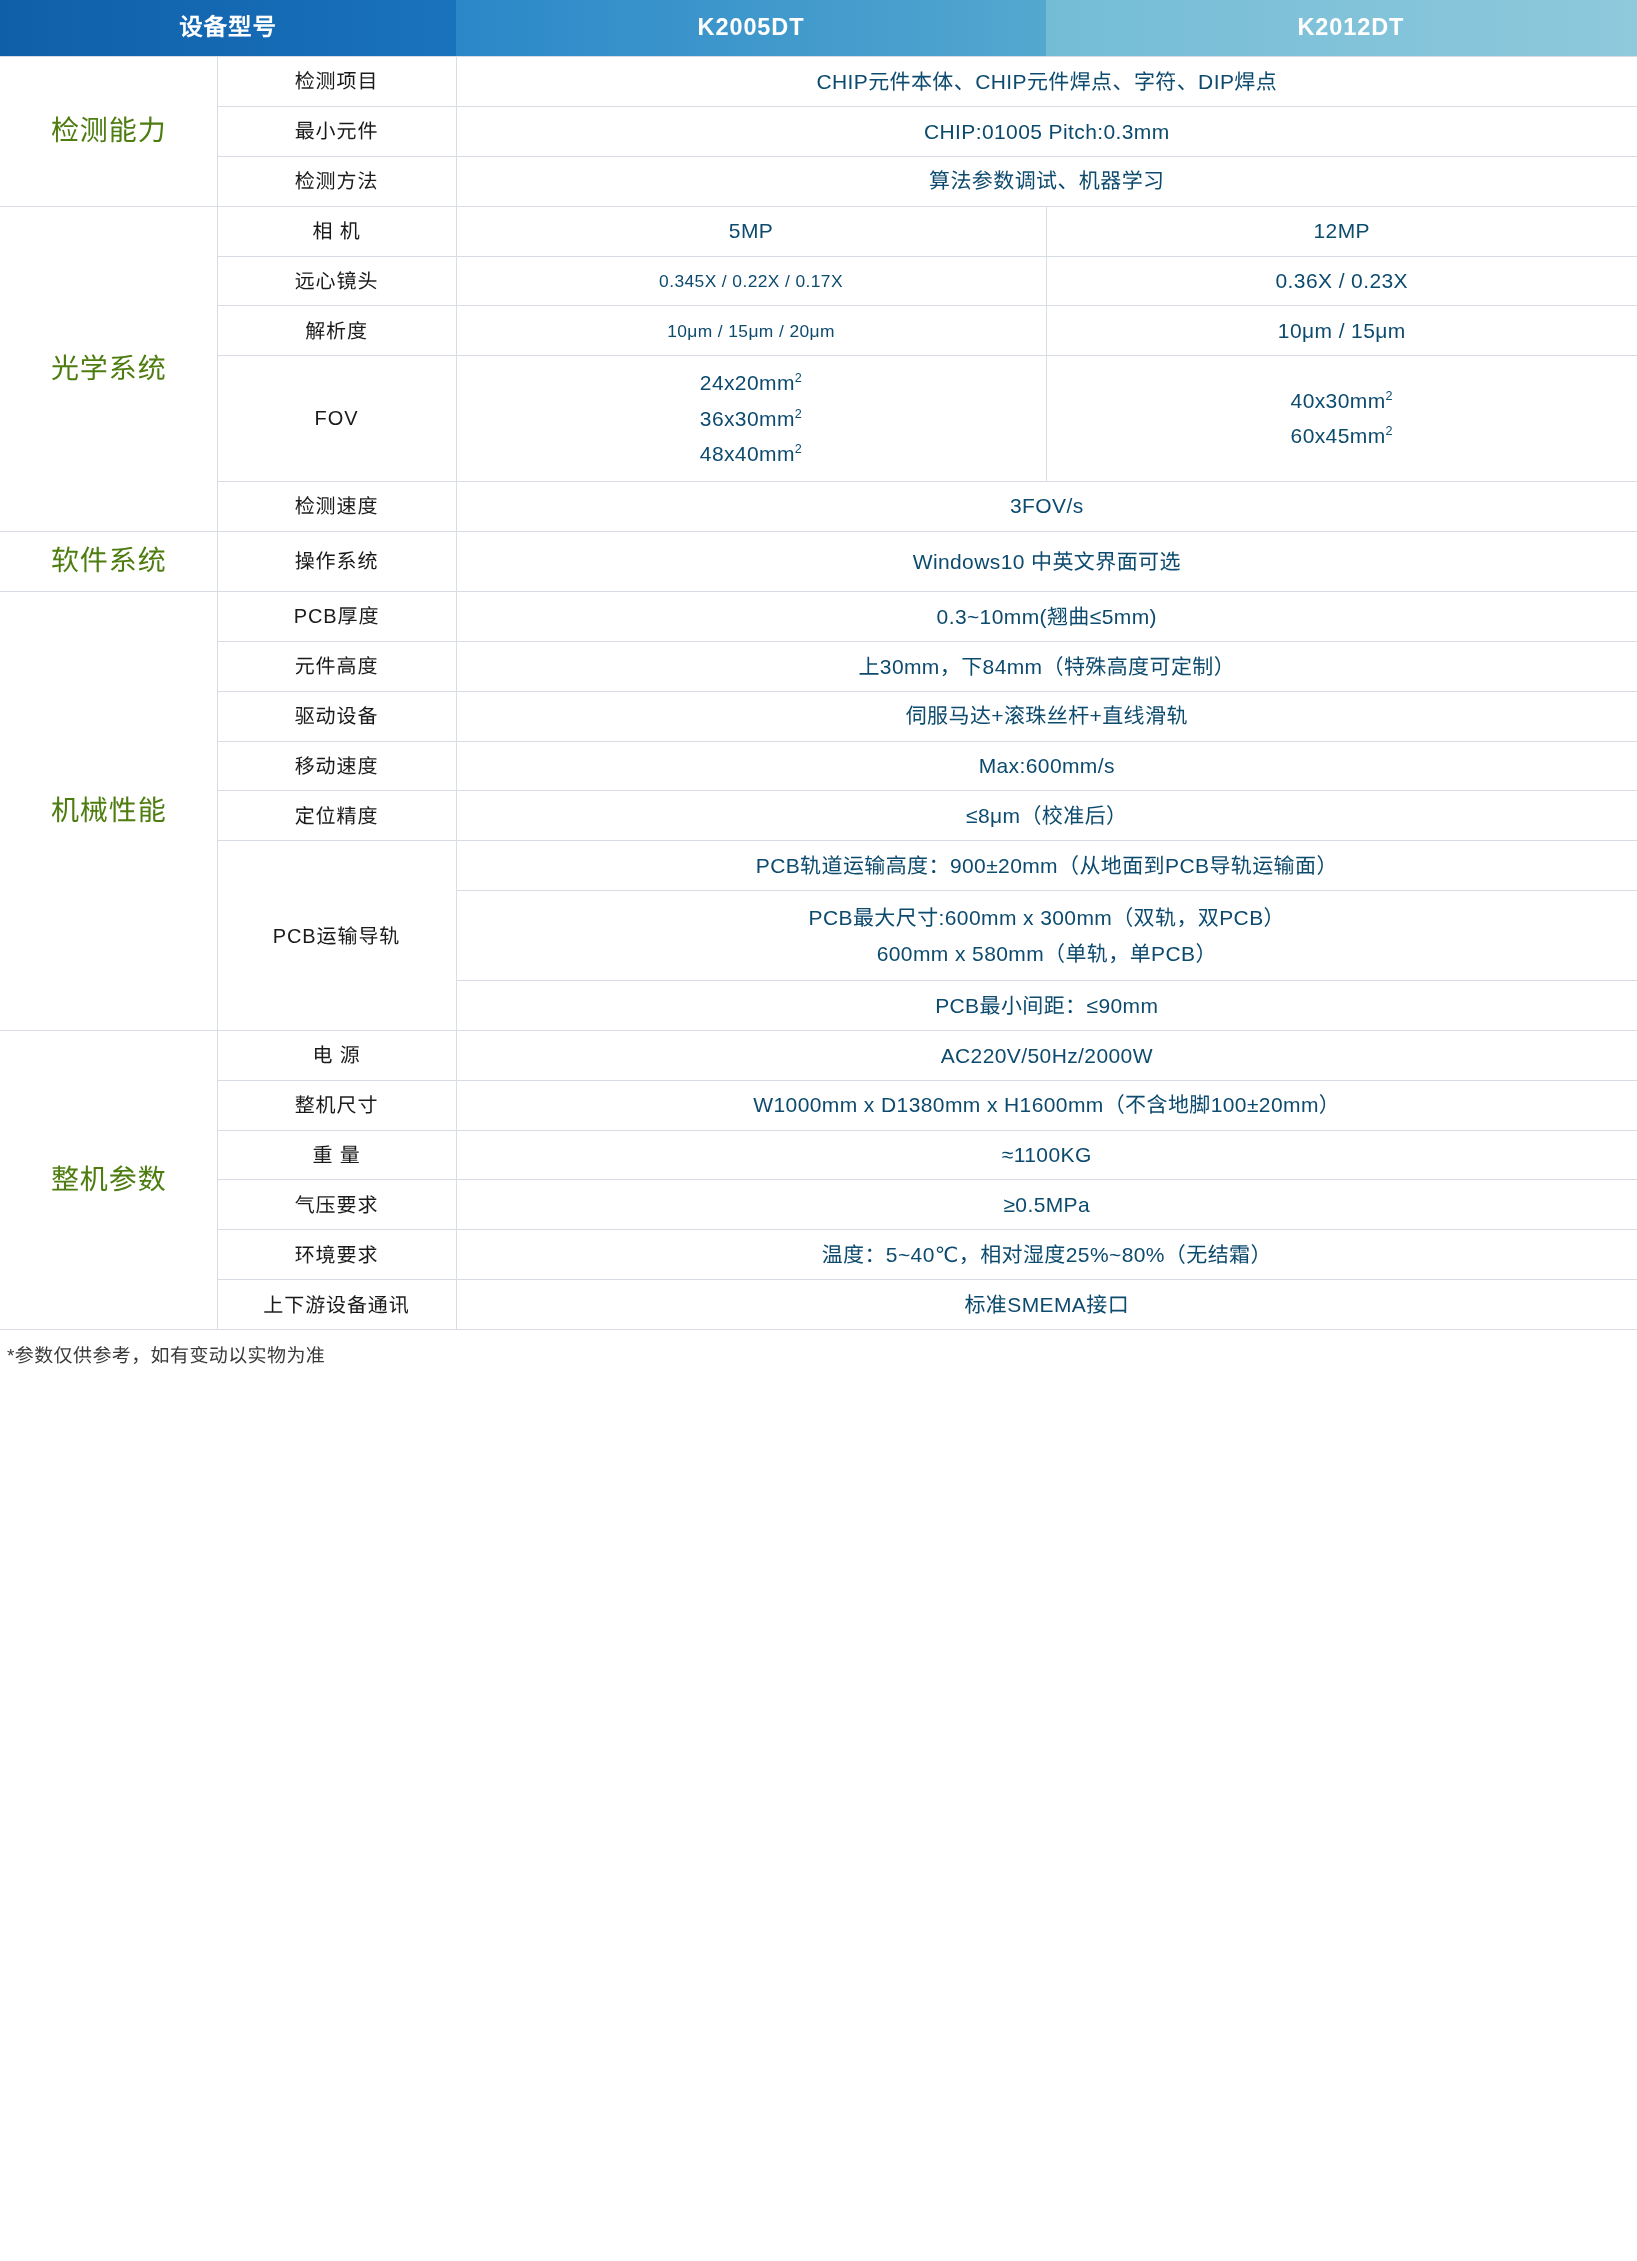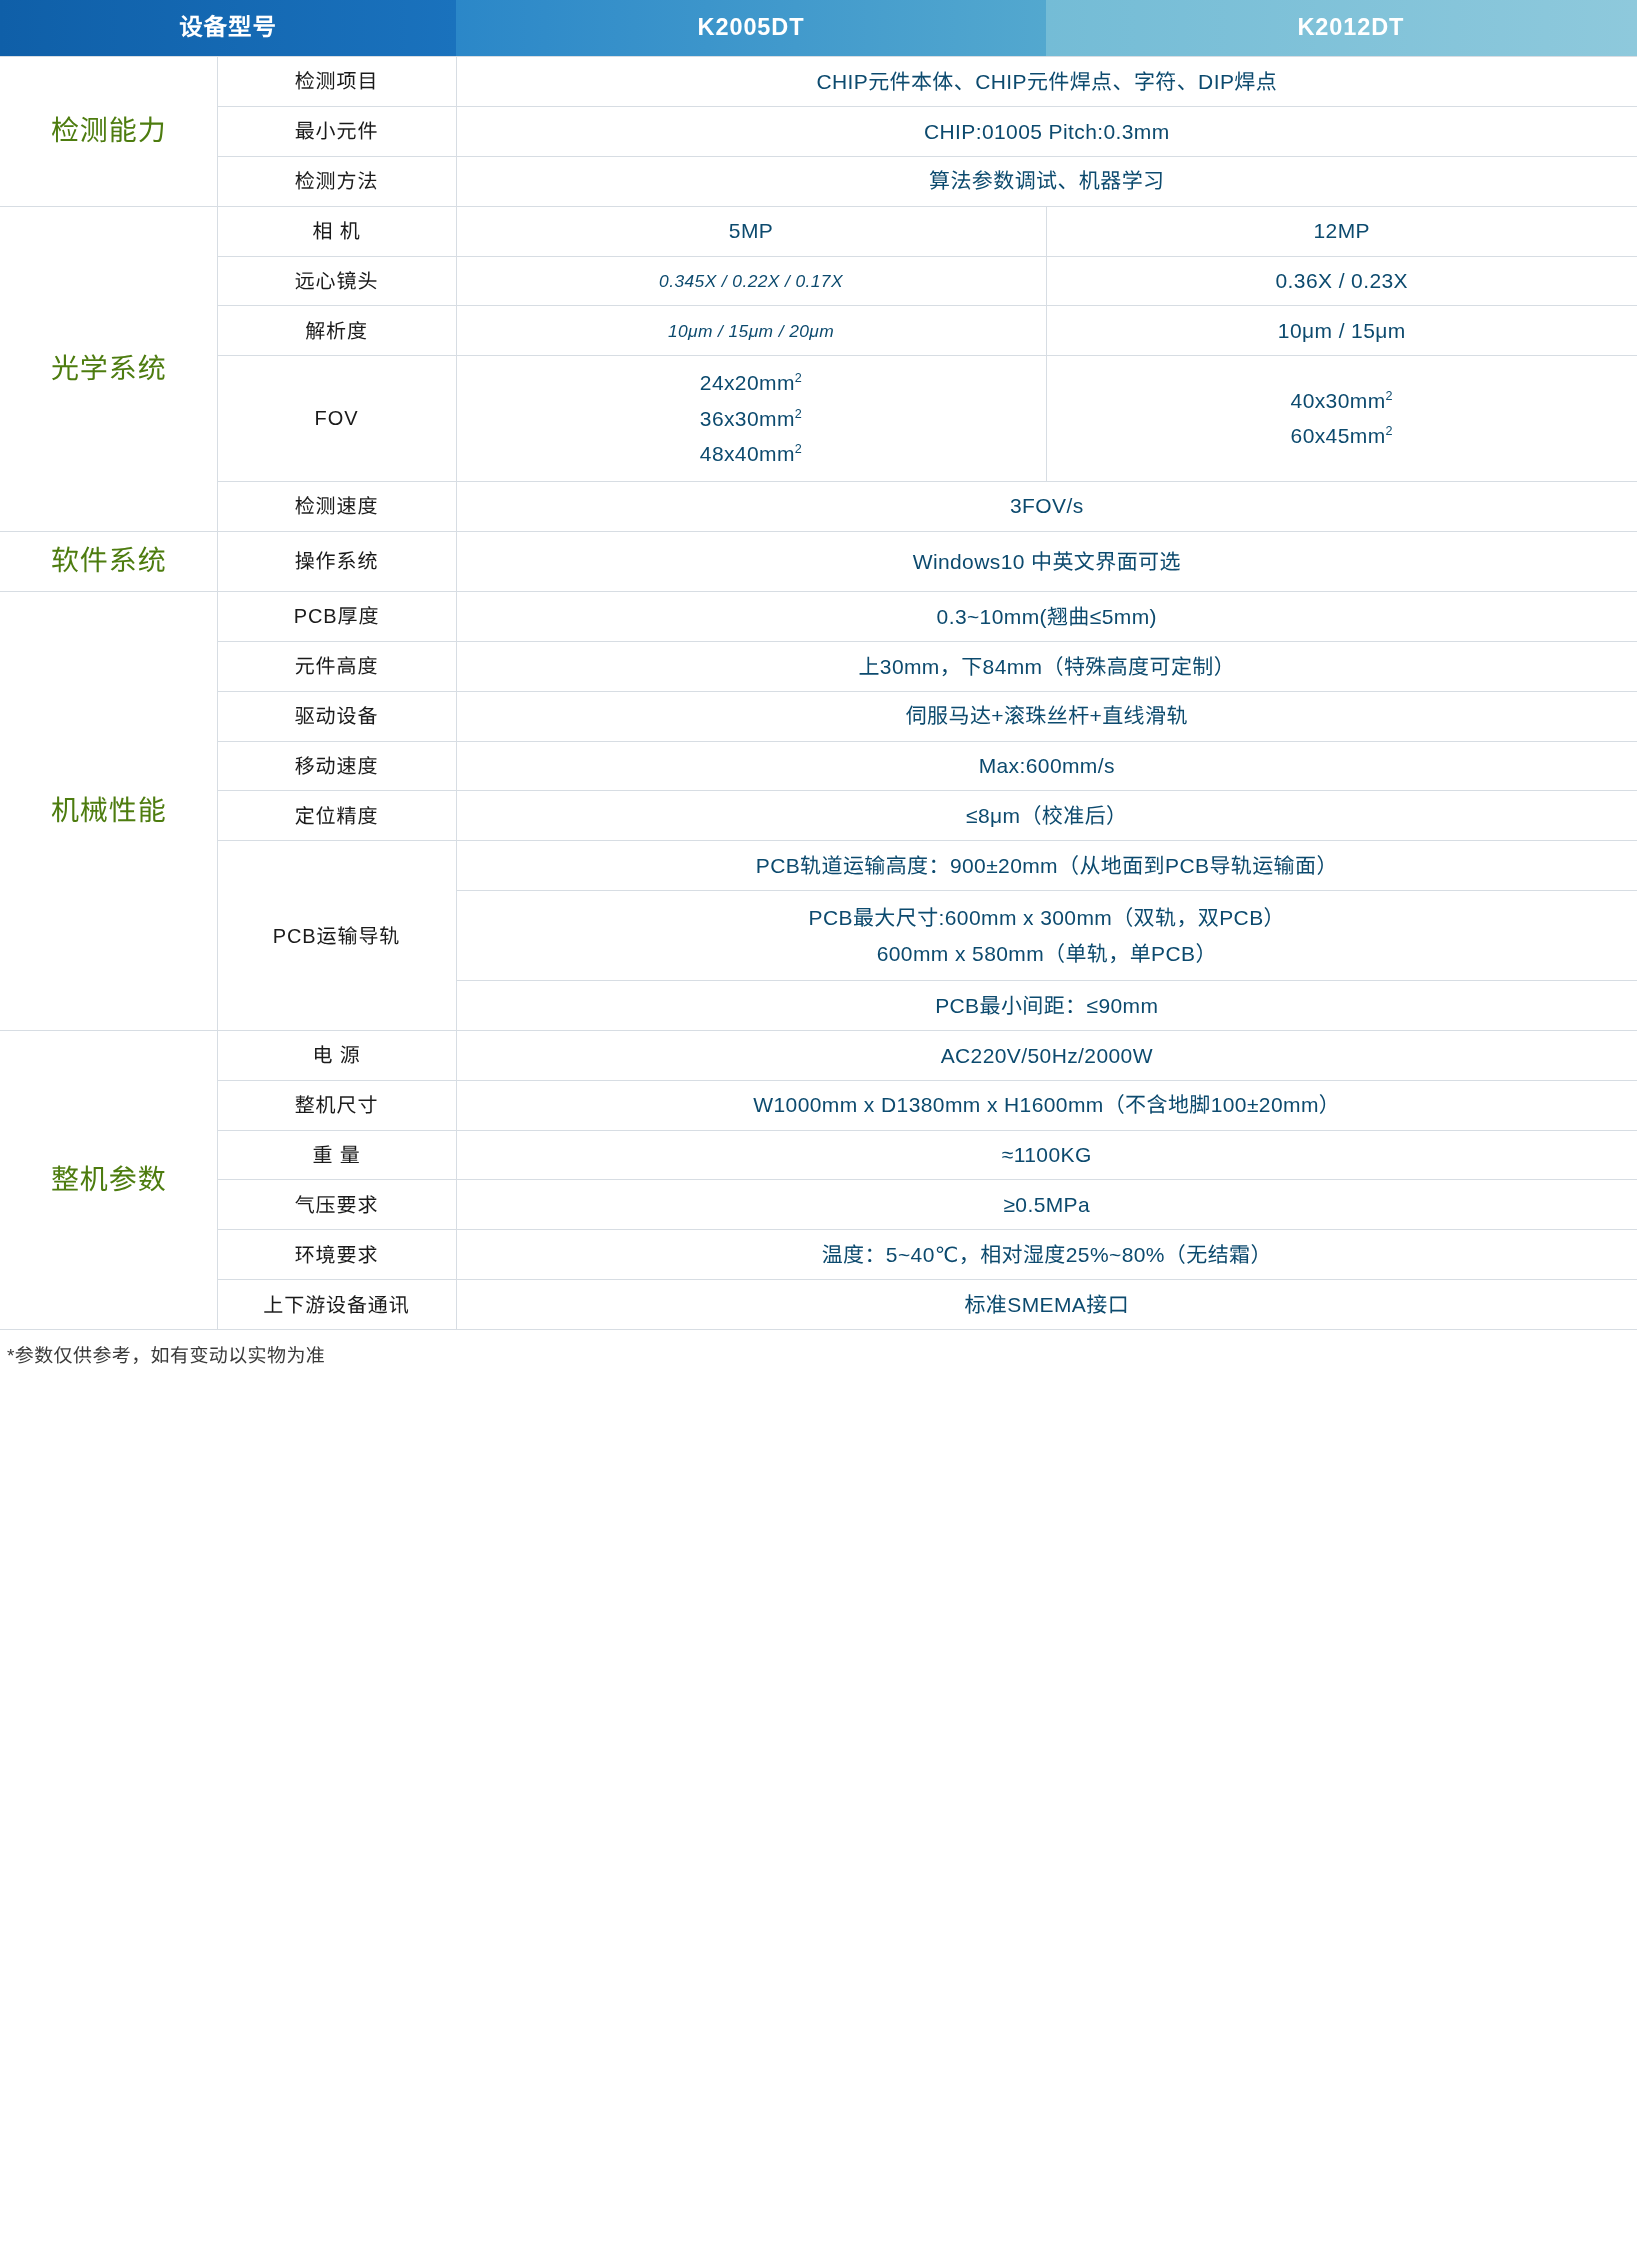--- a/index.html
+++ b/index.html
@@ -76,21 +76,20 @@
     letter-spacing: 0.9px;
     text-align: center;
   }
   td.val {
     font-size: 21px;
     color: #0c4a6e;
     letter-spacing: 0.4px;
   }
   td.val.small {
     font-size: 17.4px;
-    font-style: italic;
   }
   td.val.multi {
     line-height: 1.7;
   }
   td.val.multi .ln { display: block; }
 
   sup {
     font-size: 0.6em;
     vertical-align: super;
     line-height: 0;

